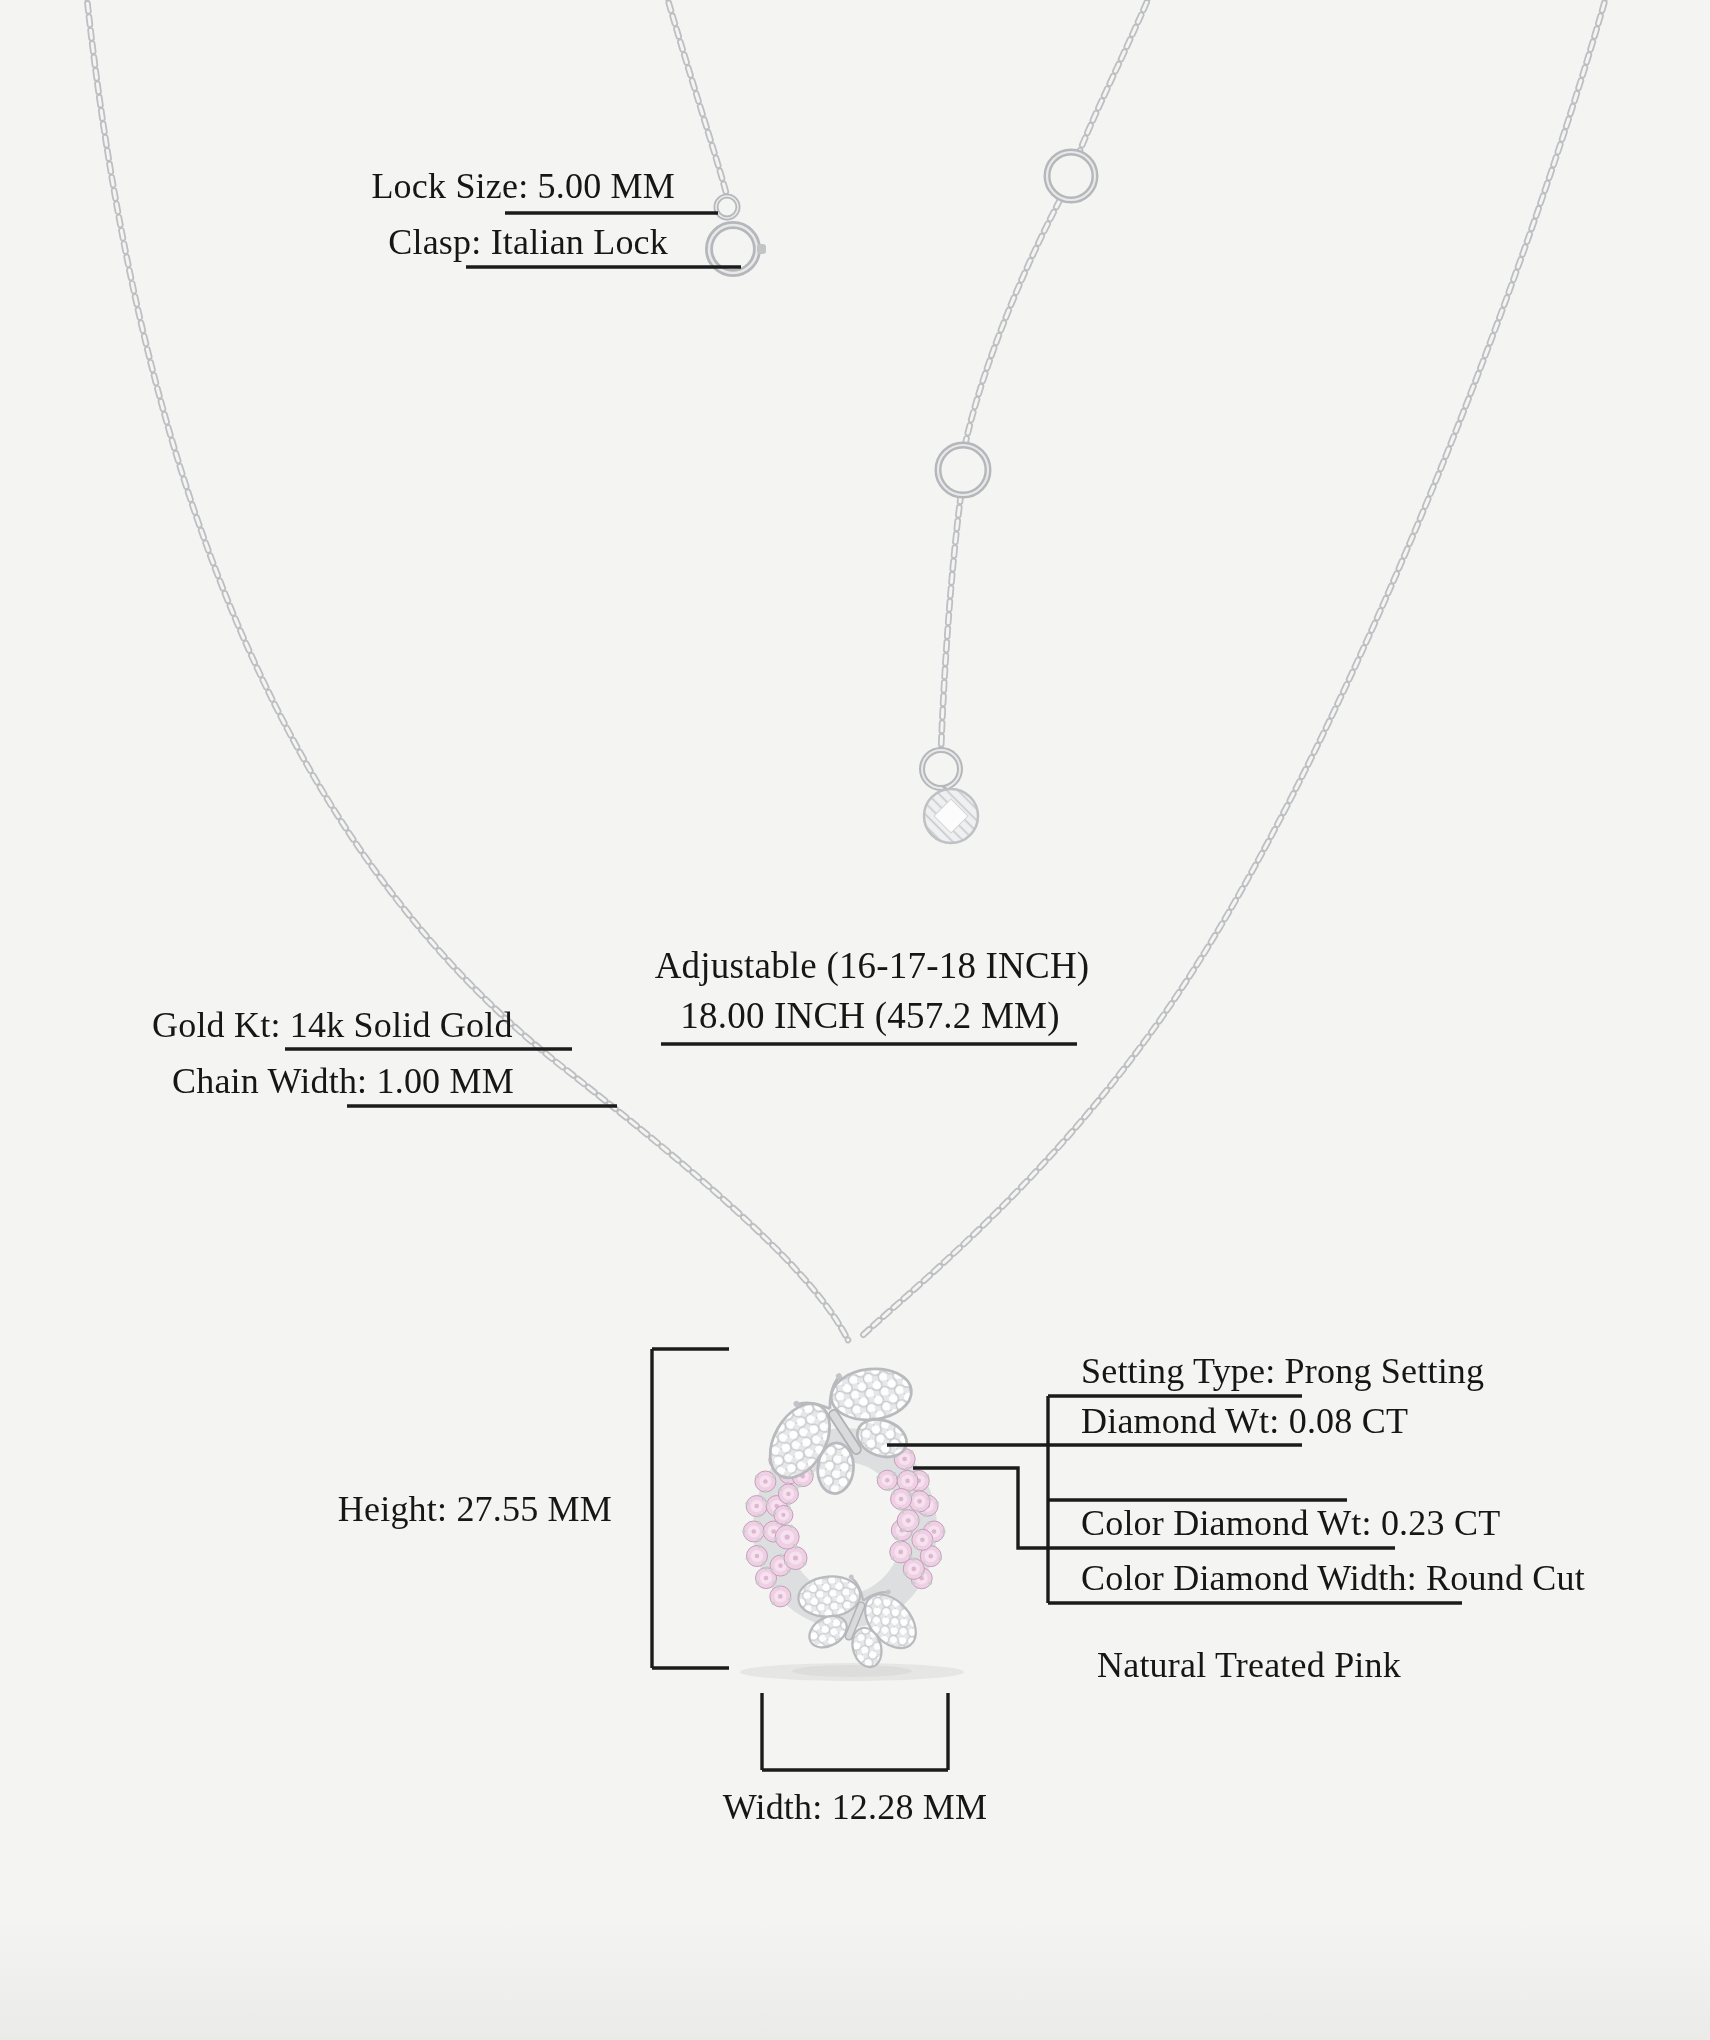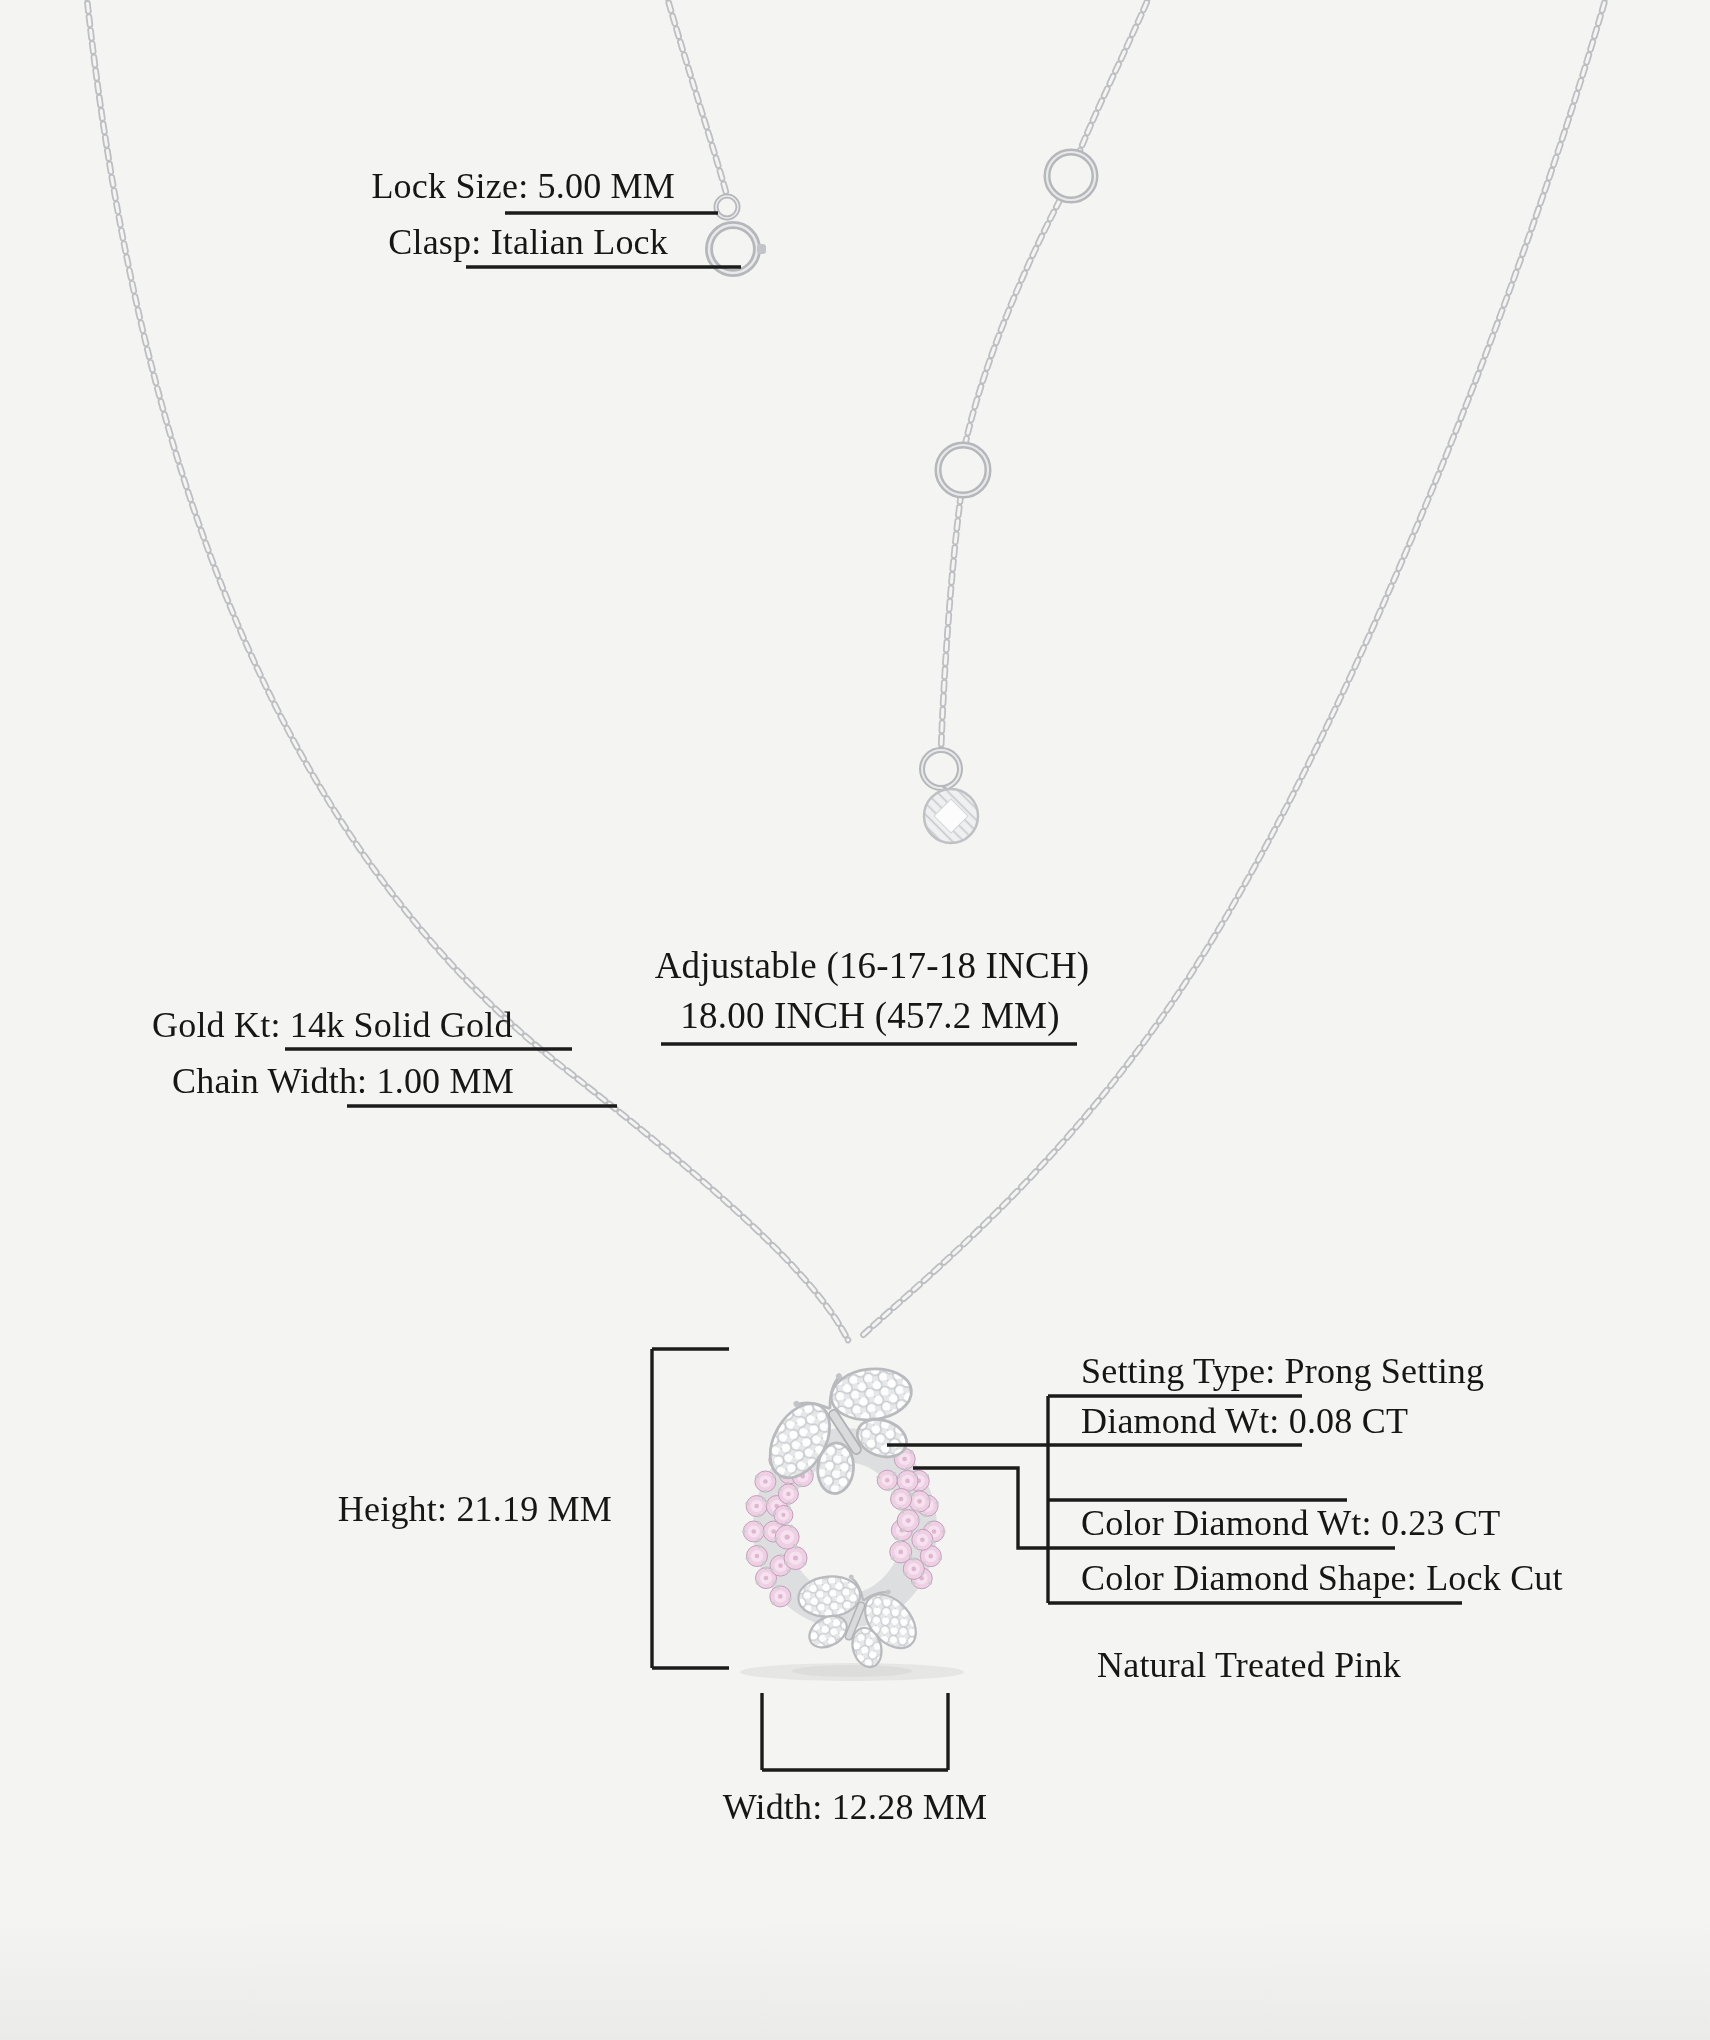--- a/index.html
+++ b/index.html
@@ -426,20 +426,20 @@
 
 <div class="lbl ctr" style="left:872px;top:946px;font-size:37px;">Adjustable (16-17-18 INCH)</div>
 <div class="lbl ctr" style="left:870px;top:996px;font-size:37px;">18.00 INCH (457.2 MM)</div>
 
 <div class="lbl" style="left:152px;top:1006px;">Gold Kt: 14k Solid Gold</div>
 <div class="lbl" style="left:172px;top:1062px;">Chain Width: 1.00 MM</div>
 
 <div class="lbl" style="left:1081px;top:1352px;">Setting Type: Prong Setting</div>
 <div class="lbl" style="left:1081px;top:1402px;">Diamond Wt: 0.08 CT</div>
 <div class="lbl" style="left:1081px;top:1504px;">Color Diamond Wt: 0.23 CT</div>
-<div class="lbl" style="left:1081px;top:1559px;">Color Diamond Shape: Lock Cut</div>
+<div class="lbl" style="left:1081px;top:1559px;">Color Diamond Width: Round Cut</div>
 <div class="lbl" style="left:1097px;top:1646px;">Natural Treated Pink</div>
 
-<div class="lbl rt" style="right:1098px;top:1490px;">Height: 21.19 MM</div>
+<div class="lbl rt" style="right:1098px;top:1490px;">Height: 27.55 MM</div>
 <div class="lbl ctr" style="left:855px;top:1788px;">Width: 12.28 MM</div>
 
 <div id="bottom-sheen"></div>
 </div>
 
 </body></html>

